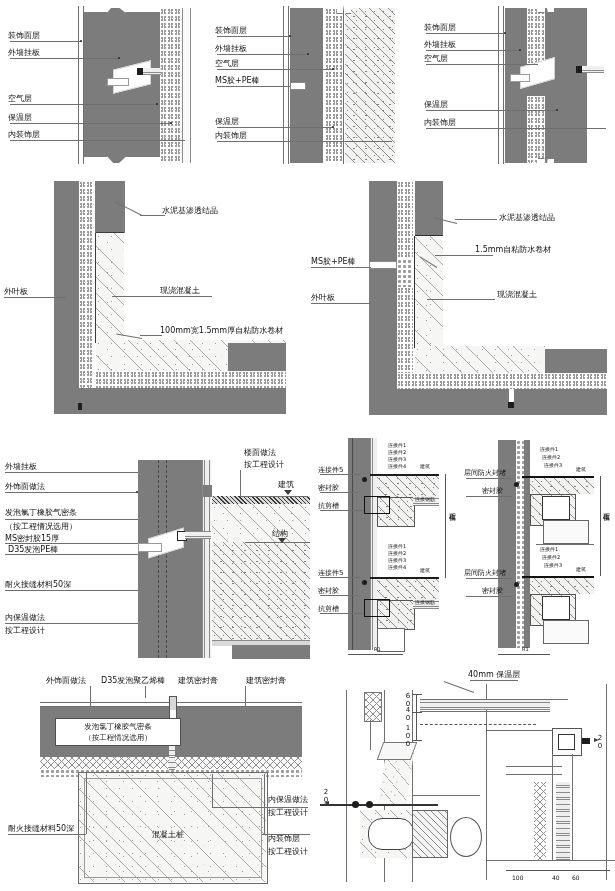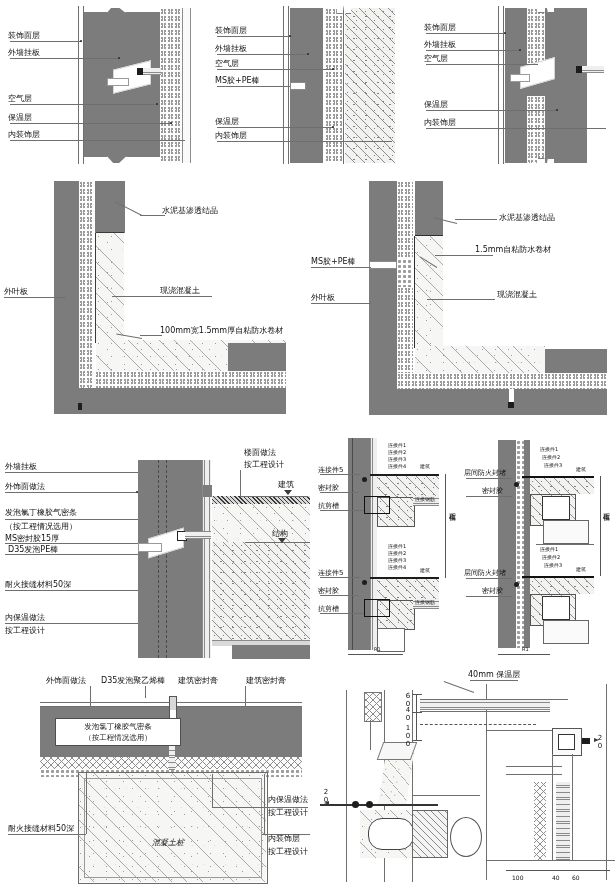--- a/index.html
+++ b/index.html
@@ -417,21 +417,21 @@
     <div class="ln vl" style="left:145px;top:24px;height:12px;"></div>
     <div class="lbl" style="left:101px;top:14px;">D35发泡聚乙烯棒</div>
     <div class="lbl" style="left:178px;top:14px;">建筑密封膏</div>
     <div class="ln vl" style="left:245px;top:24px;height:20px;"></div>
     <div class="lbl" style="left:246px;top:14px;">建筑密封膏</div>
 
     <div class="ln hl" style="left:8px;top:172px;width:78px;"></div>
     <div class="ln vl" style="left:86px;top:110px;height:62px;"></div>
     <div class="lbl" style="left:8px;top:162px;">耐火接缝材料50深</div>
 
-    <div class="lbl" style="left:152px;top:176px;font-style:italic;">混凝土桩</div>
+    <div class="lbl" style="left:152px;top:168px;">混凝土桩</div>
 
     <div class="ln hl" style="left:212px;top:145px;width:96px;"></div>
     <div class="ln vl" style="left:212px;top:112px;height:33px;"></div>
     <div class="lbl" style="left:268px;top:133px;">内保温做法</div>
     <div class="lbl" style="left:268px;top:146px;">按工程设计</div>
 
     <div class="ln hl" style="left:262px;top:172px;width:48px;"></div>
     <div class="ln vl" style="left:264px;top:112px;height:60px;"></div>
     <div class="lbl" style="left:268px;top:172px;">内装饰层</div>
     <div class="lbl" style="left:268px;top:185px;">按工程设计</div>

